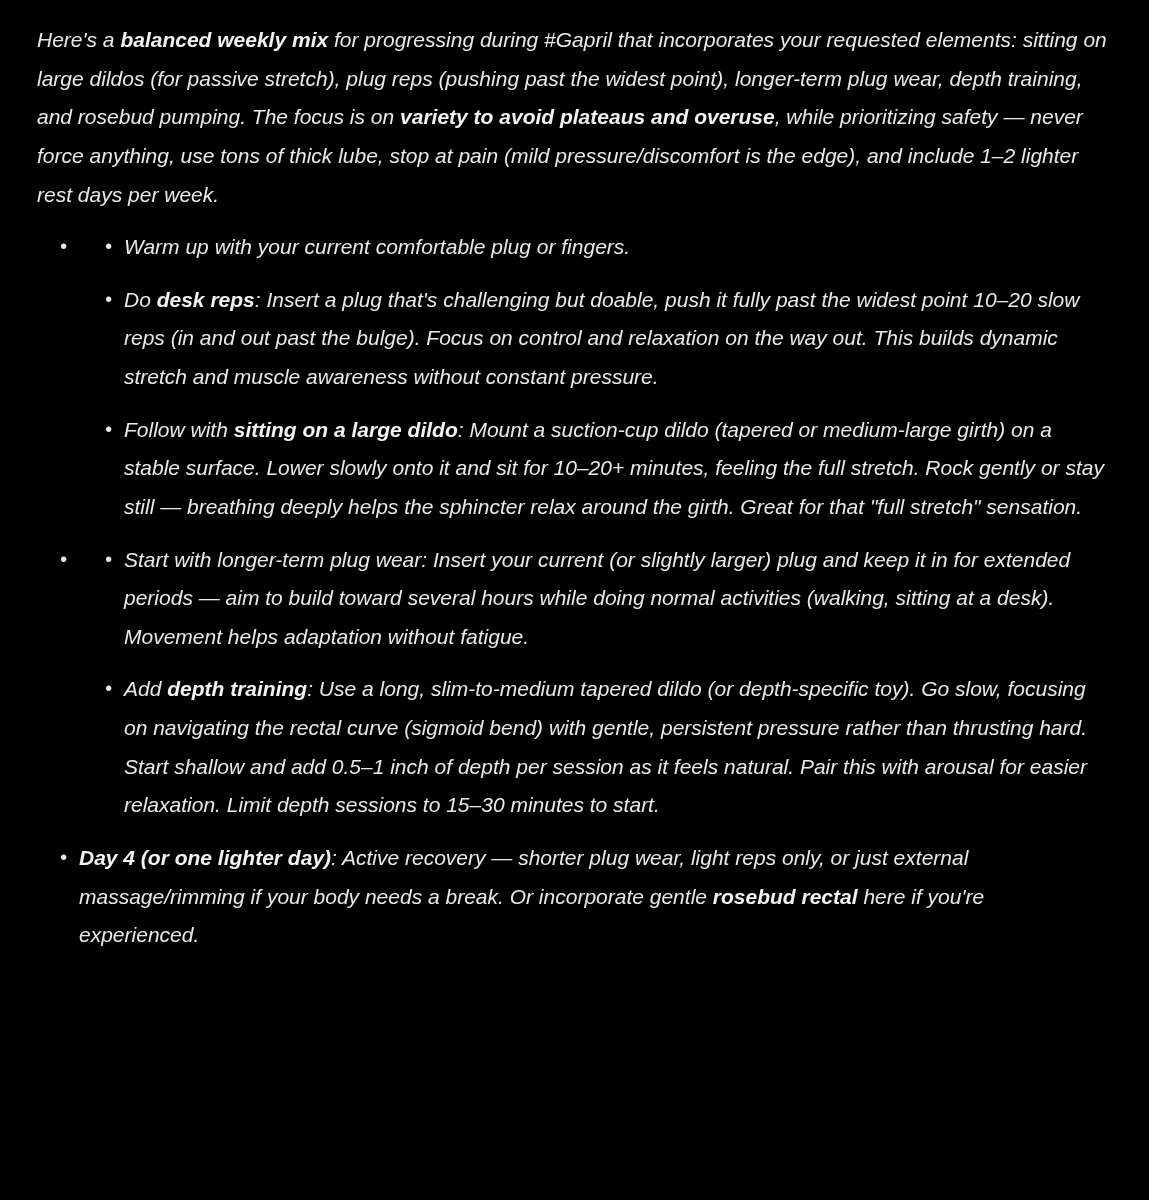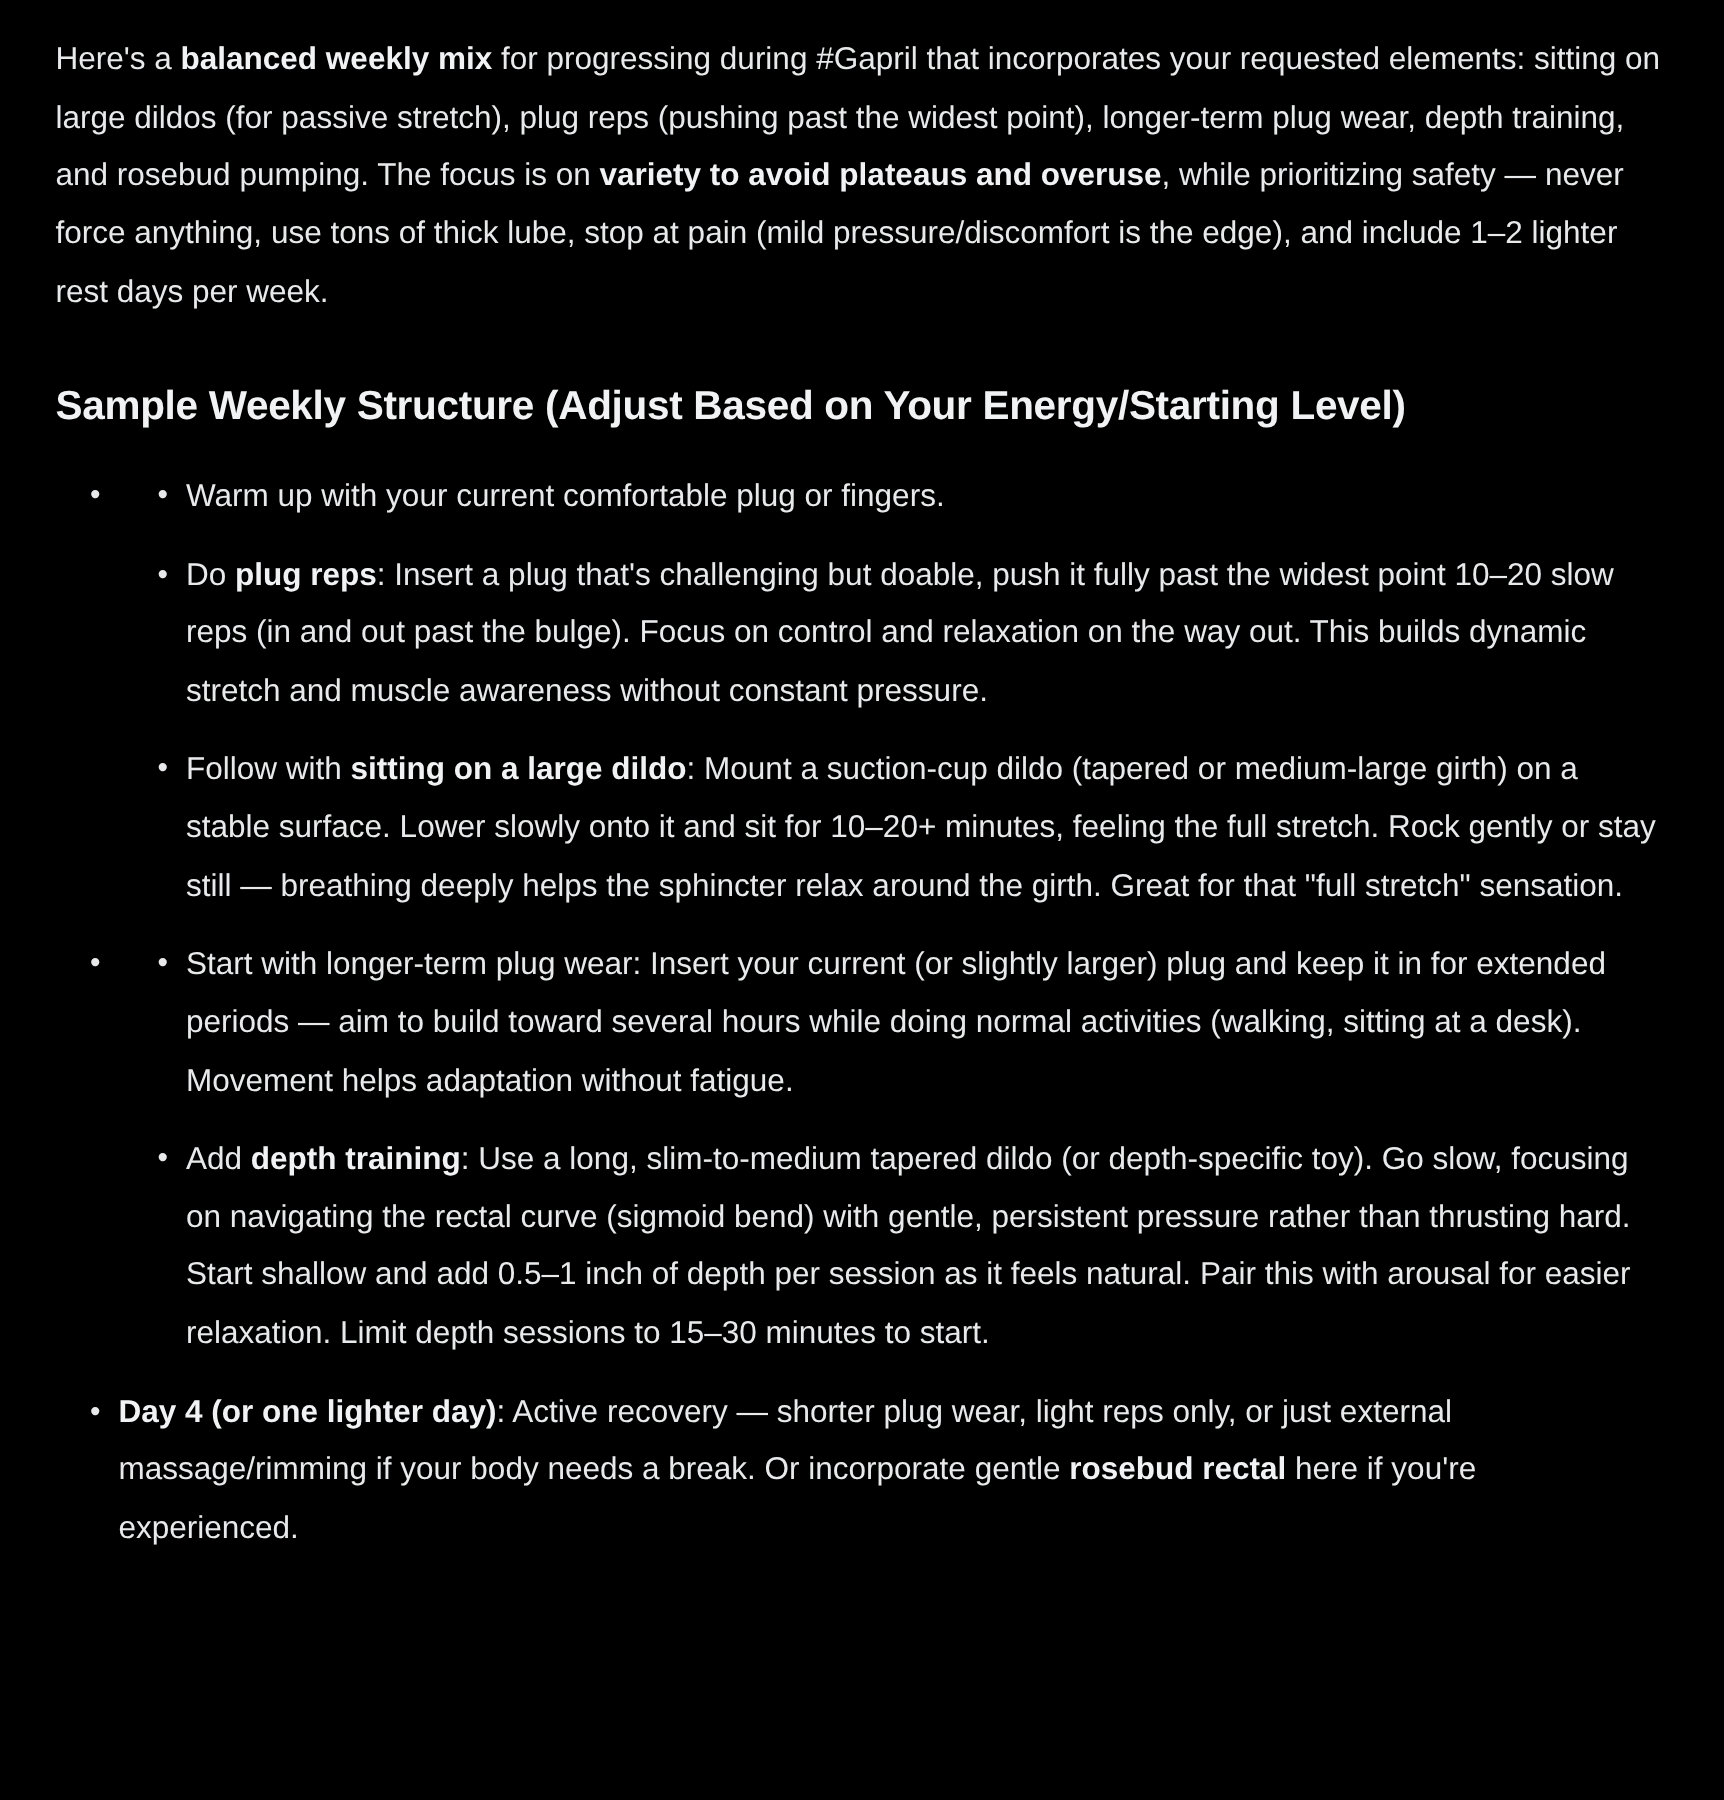--- a/index.html
+++ b/index.html
@@ -11,20 +11,21 @@
     position: relative;
     width: 1149px;
     min-height: 1200px;
     box-sizing: border-box;
     padding: 21px 40px 40px 37px;
     background: #000000;
     color: #e7e9ea;
     font-family: "Liberation Sans", "DejaVu Sans", sans-serif;
     font-size: 21px;
     line-height: 1.84;
+    font-style: italic;
     -webkit-font-smoothing: antialiased;
   }
   .intro {
     margin: 0;
   }
   .bold {
     font-weight: 700;
     color: #f0f2f3;
   }
   h2.heading {
@@ -58,31 +59,30 @@
     margin: 0;
   }
 </style>
 </head>
 <body>
 
 <div class="page">
 
   <p class="intro"><span>Here's a </span><span class="bold">balanced weekly mix</span><span> for progressing during #Gapril that incorporates your requested elements: sitting on large dildos (for passive stretch), plug reps (pushing past the widest point), longer-term plug wear, depth training, and rosebud pumping. The focus is on </span><span class="bold">variety to avoid plateaus and overuse</span><span>, while prioritizing safety — never force anything, use tons of thick lube, stop at pain (mild pressure/discomfort is the edge), and include 1–2 lighter rest days per week.</span></p>
 
-  <h2 class="heading">Sample Weekly Structure (Adjust Based on Your Energy/Starting Level)</h2>
 
   <ul class="lvl1">
 
     <li>
       <ul class="lvl2">
         <li>
           <p class="li-text"><span>Warm up with your current comfortable plug or fingers.</span></p>
         </li>
         <li>
-          <p class="li-text"><span>Do </span><span class="bold">plug reps</span><span>: Insert a plug that's challenging but doable, push it fully past the widest point 10–20 slow reps (in and out past the bulge). Focus on control and relaxation on the way out. This builds dynamic stretch and muscle awareness without constant pressure.</span></p>
+          <p class="li-text"><span>Do </span><span class="bold">desk reps</span><span>: Insert a plug that's challenging but doable, push it fully past the widest point 10–20 slow reps (in and out past the bulge). Focus on control and relaxation on the way out. This builds dynamic stretch and muscle awareness without constant pressure.</span></p>
         </li>
         <li>
           <p class="li-text"><span>Follow with </span><span class="bold">sitting on a large dildo</span><span>: Mount a suction-cup dildo (tapered or medium-large girth) on a stable surface. Lower slowly onto it and sit for 10–20+ minutes, feeling the full stretch. Rock gently or stay still — breathing deeply helps the sphincter relax around the girth. Great for that "full stretch" sensation.</span></p>
         </li>
       </ul>
     </li>
 
     <li>
       <ul class="lvl2">
         <li>

